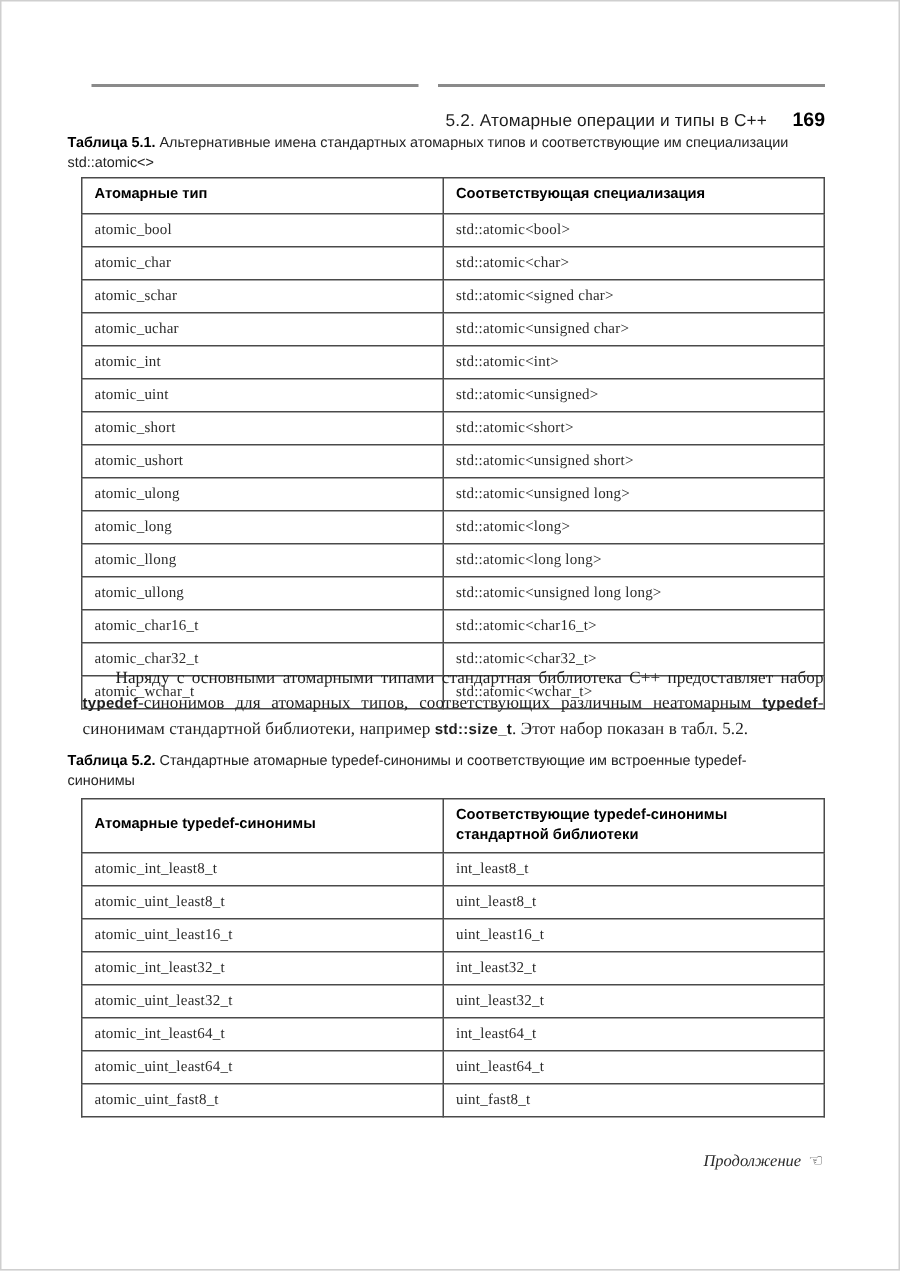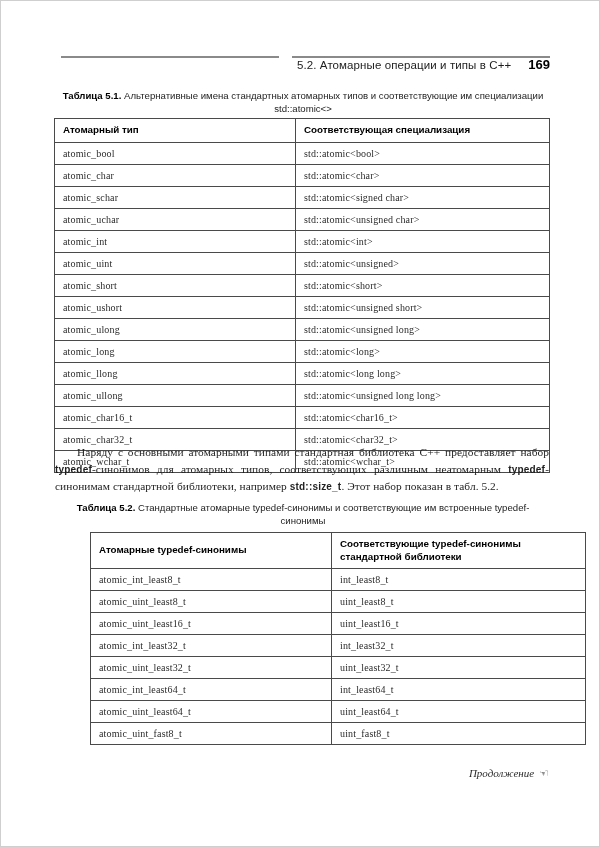--- a/index.html
+++ b/index.html
@@ -42,64 +42,63 @@
     position: absolute;
     left: 238px;
     top: 7px;
     width: 258px;
     height: 2px;
     background: #8a8a8a;
   }
   .header-line {
     position: absolute;
     left: 0;
-    top: 6px;
+    top: 22px;
     width: 496px;
     text-align: right;
     white-space: nowrap;
   }
   .header-title {
     font-size: 11.5px;
     color: #1d1d1d;
     letter-spacing: 0.1px;
   }
   .header-page {
     font-size: 13px;
     font-weight: bold;
     color: #000;
     margin-left: 17px;
   }
 
   
   .caption {
     position: absolute;
-    left: 54px;
+    left: 44px;
     width: 496px;
     font-size: 9.6px;
     line-height: 13.4px;
     color: #232323;
-    text-align: center;
   }
   .caption b {
     font-weight: bold;
     color: #000;
   }
   #caption-1 { top: 88px; }
   #caption-2 { top: 500px; }
 
   
   .tbl {
     position: absolute;
     left: 53px;
     width: 495px;
     border-collapse: collapse;
     table-layout: fixed;
   }
   #table-1 { top: 117px; }
-  #table-2 { top: 531px; margin-left: 36px; }
+  #table-2 { top: 531px; }
 
   .tbl col.c1 { width: 241px; }
   .tbl col.c2 { width: 254px; }
 
   .tbl th, .tbl td {
     border: 1px solid #4a4a4a;
     padding: 0;
     vertical-align: middle;
   }
   .tbl th {
@@ -180,21 +179,21 @@
     <b>Таблица 5.1.</b><span> Альтернативные имена стандартных атомарных типов и соответствующие им специализации std::atomic&lt;&gt;</span>
   </div>
 
   <table class="tbl" id="table-1">
     <colgroup>
         <col class="c1">
         <col class="c2">
       </colgroup>
     <thead>
       <tr>
-        <th>Атомарный тип</th>
+        <th>Атомарные тип</th>
         <th>Соответствующая специализация</th>
       </tr>
     </thead>
     <tbody id="table-1-body">
         <tr>
           <td>atomic_bool</td>
           <td>std::atomic&lt;bool&gt;</td>
         </tr>
         <tr>
           <td>atomic_char</td>

